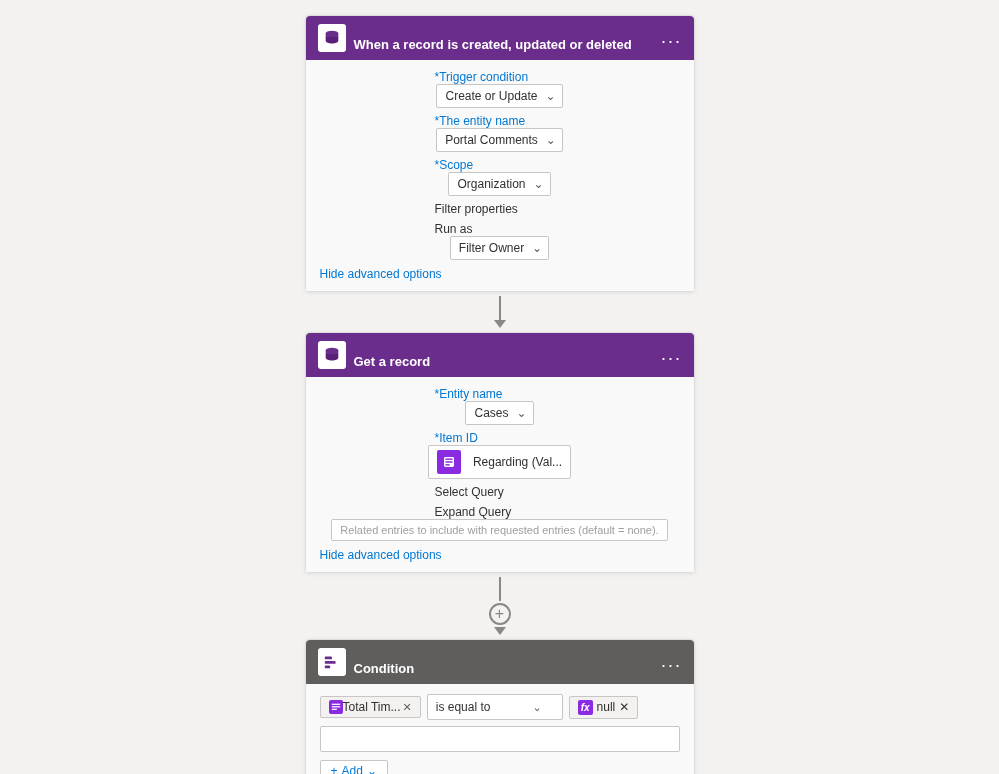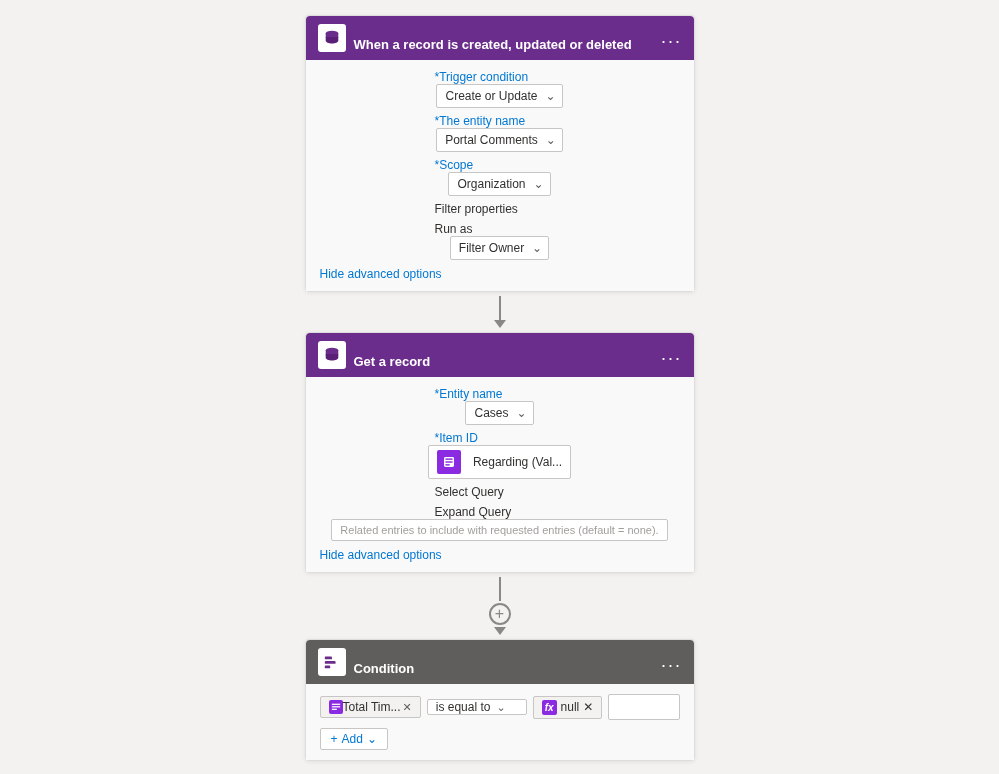--- a/index.html
+++ b/index.html
@@ -217,24 +217,25 @@
       font-size: 11px;
       margin-left: 2px;
     }
     .condition-select {
       border: 1px solid #c8c6c4;
       border-radius: 2px;
       padding: 3px 20px 3px 8px;
       font-size: 12px;
       background: #fff;
       color: #323130;
-      height: 16px;
+      height: 26px;
       position: relative;
       display: flex;
       align-items: center;
+      gap: 36px;
     }
     .condition-fx-tag {
       display: flex;
       align-items: center;
       background: #f3f2f1;
       border: 1px solid #c8c6c4;
       border-radius: 2px;
       padding: 3px 8px;
       font-size: 12px;
       color: #323130;

